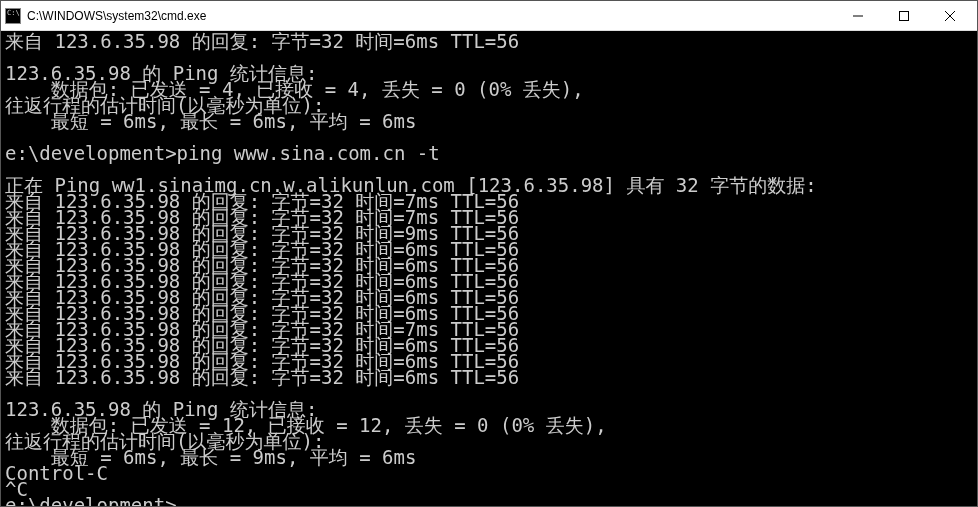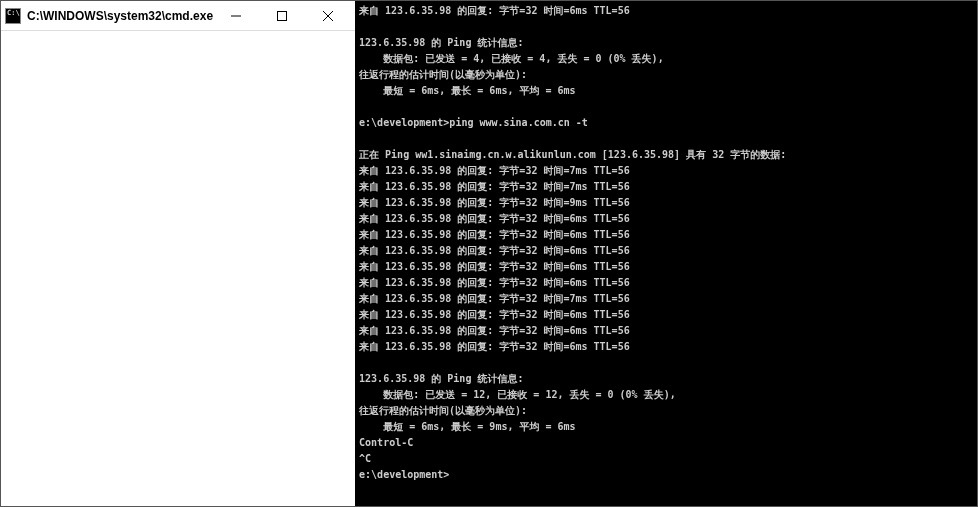--- a/index.html
+++ b/index.html
@@ -11,23 +11,22 @@
       width: 978px;
       height: 507px;
       background: #ffffff;
       font-family: 'Consolas', 'Courier New', monospace;
       overflow: hidden;
     }
     .window {
       width: 100%;
       height: 100%;
       display: flex;
-      flex-direction: row;
+      flex-direction: column;
       border: 1px solid #555;
-      font-weight: bold;
     }
     .titlebar {
       height: 30px;
       background: #ffffff;
       display: flex;
       align-items: center;
       padding: 0 4px;
       border-bottom: 1px solid #ddd;
     }
     .titlebar-icon {
@@ -68,21 +67,21 @@
       font-family: 'Segoe UI', sans-serif;
       font-size: 10px;
       color: #000;
       cursor: pointer;
     }
     .terminal {
       flex: 1;
       background: #000000;
       color: #cccccc;
       padding: 2px 4px;
-      font-size: 10px;
+      font-size: 19px;
       line-height: 16px;
       white-space: pre;
       overflow: hidden;
       font-family: 'NSimSun', 'SimSun', 'Consolas', monospace;
     }
     .terminal-line {
       min-height: 16px;
     }
   </style>
 </head>

